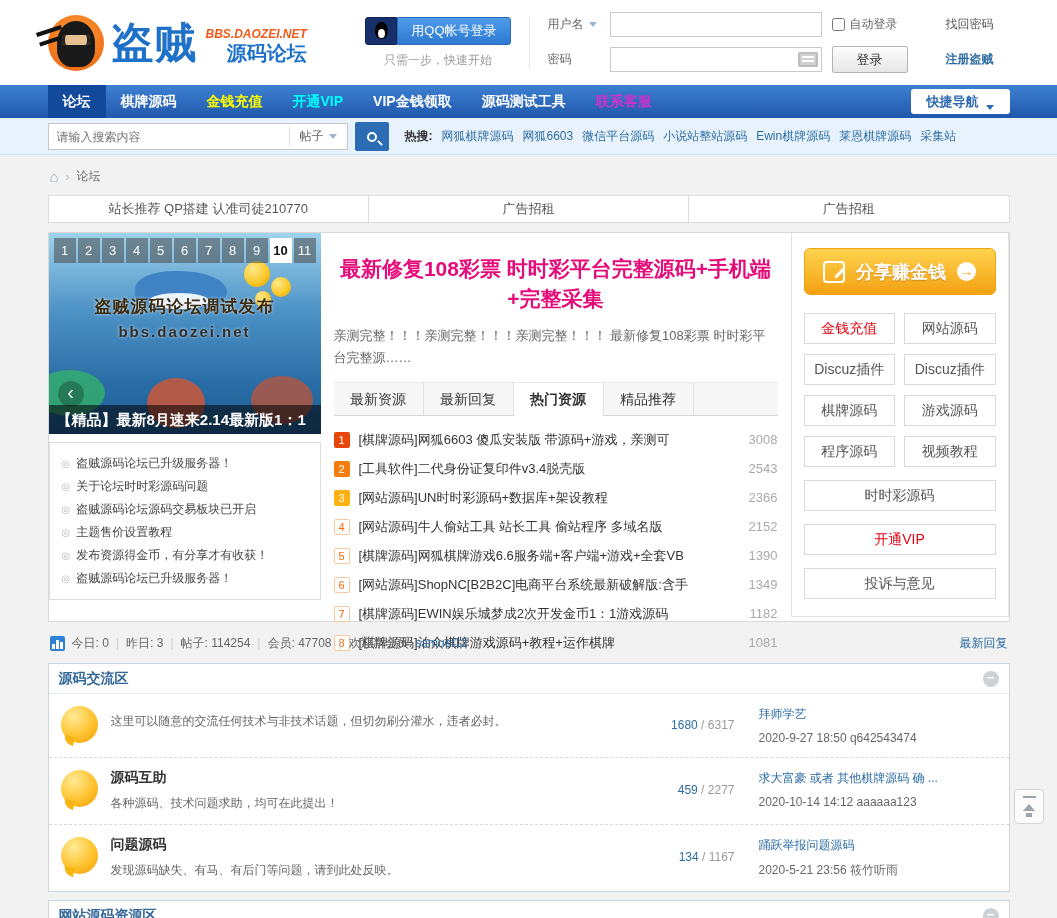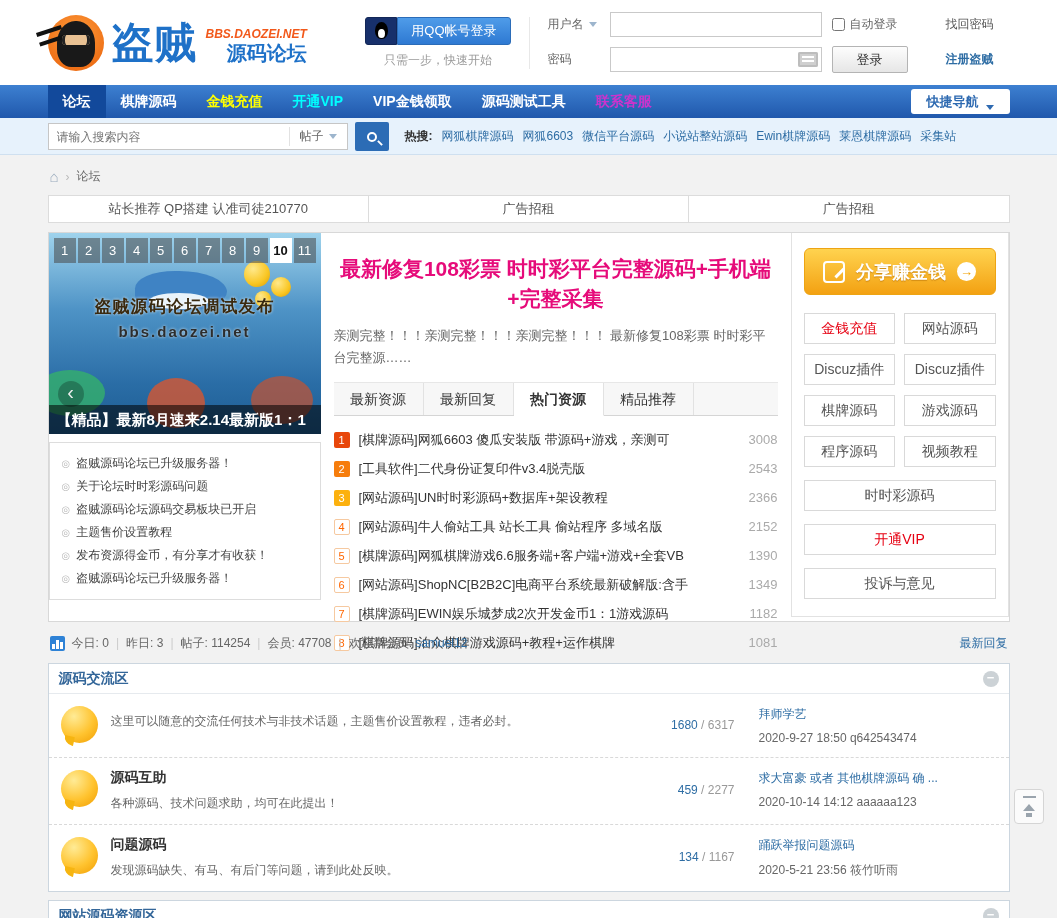--- a/index.html
+++ b/index.html
@@ -413,21 +413,21 @@
   </div>
 
   <div class="section">
     <div class="sec-head">
       <span class="sec-title">源码交流区</span>
       <span class="collapse">−</span>
     </div>
     <div class="forum-row">
       <span class="f-icon"></span>
       <div class="f-main">
-        <div class="f-desc">这里可以随意的交流任何技术与非技术话题，主题售价设置教程，违者必封。</div>
+        <div class="f-desc">这里可以随意的交流任何技术与非技术话题，但切勿刷分灌水，违者必封。</div>
       </div>
       <div class="f-stats"><b>1680</b> / <span>6317</span></div>
       <div class="f-last">
         <a class="t">拜师学艺</a>
         <div class="meta">2020-9-27 18:50 q642543474</div>
       </div>
     </div>
     <div class="forum-row">
       <span class="f-icon"></span>
       <div class="f-main">

